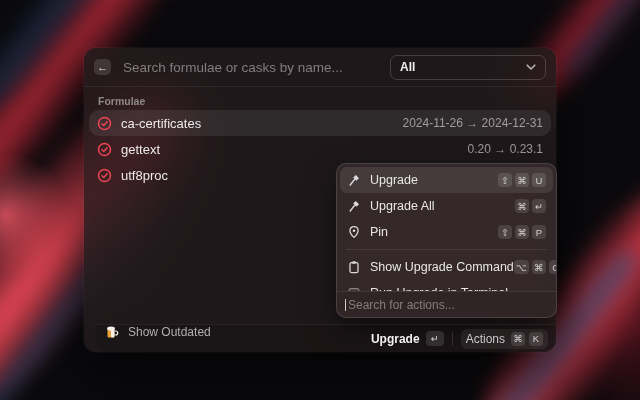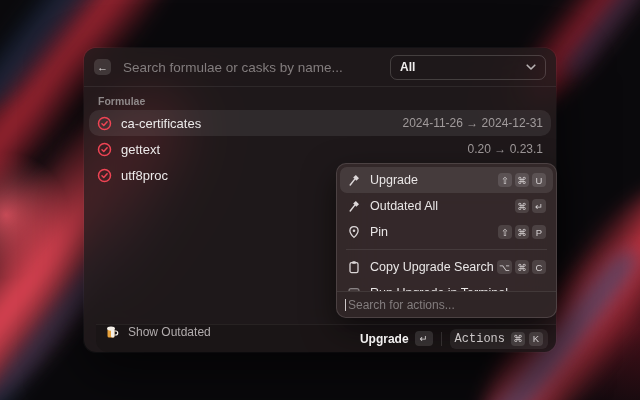--- a/index.html
+++ b/index.html
@@ -81,21 +81,21 @@
     border-top:1px solid rgba(255,255,255,.06);background:rgba(15,12,13,.25);
     display:flex;padding:0 8px;box-sizing:border-box;}
   .mug{width:15px;height:15px;margin:0 8px 0 1px;display:flex;}
   .footer-left-label{font-size:12px;color:#b2adae;}
   .footer-right{margin-left:auto;display:flex;align-items:center;}
   .primary-label{font-size:12px;font-weight:bold;color:#f2f0f0;margin-right:6px;}
   .key.wide{min-width:18px;height:15px;}
   .v-divider{width:1px;height:14px;background:rgba(255,255,255,.12);margin:0 8px;}
   .actions-group{display:flex;align-items:center;gap:4px;background:rgba(255,255,255,.07);
     border-radius:6px;padding:3px 5px;}
-  .actions-label{font-size:12px;font-weight:500;color:#ccc7c8;margin-right:2px;font-family:Liberation Mono, monospace;}
+  .actions-label{font-size:12px;font-weight:500;color:#ccc7c8;margin-right:2px;}
 </style>
 </head>
 <body>
 
 <div class="stage">
   <div class="wp">
     <div class="ribbon r1"></div>
     <div class="ribbon r2"></div>
     <div class="ribbon r3"></div>
     <div class="ribbon r4"></div>
@@ -175,21 +175,21 @@
           </span>
         </div>
 
         <div class="p-item">
           <span class="p-icon">
             <svg width="14" height="14" viewBox="0 0 14 14">
               <path d="M6.2 4.6 L8.8 2 L12 5.2 L9.4 7.8 Z" fill="#dcd7d8"></path>
               <path d="M7.6 6.4 L3.2 12" stroke="#dcd7d8" stroke-width="1.5" stroke-linecap="round"></path>
             </svg>
           </span>
-          <span class="p-label">Outdated All</span>
+          <span class="p-label">Upgrade All</span>
           <span class="keys">
             <span class="key">⌘</span>
             <span class="key">↵</span>
           </span>
         </div>
 
         <div class="p-item">
           <span class="p-icon">
             <svg width="14" height="14" viewBox="0 0 14 14">
               <path d="M7 1.6 C4.6 1.6 2.9 3.4 2.9 5.7 C2.9 8.5 7 12.4 7 12.4 C7 12.4 11.1 8.5 11.1 5.7 C11.1 3.4 9.4 1.6 7 1.6 Z" fill="none" stroke="#dcd7d8" stroke-width="1.3"></path>
@@ -206,21 +206,21 @@
 
         <div class="p-divider"></div>
 
         <div class="p-item">
           <span class="p-icon">
             <svg width="14" height="14" viewBox="0 0 14 14">
               <rect x="3" y="2.6" width="8" height="10" rx="1.6" fill="none" stroke="#dcd7d8" stroke-width="1.3"></rect>
               <rect x="5.2" y="1.2" width="3.6" height="2.6" rx="0.9" fill="#dcd7d8"></rect>
             </svg>
           </span>
-          <span class="p-label">Copy Upgrade Search</span>
+          <span class="p-label">Show Upgrade Command</span>
           <span class="keys">
             <span class="key">⌥</span>
             <span class="key">⌘</span>
             <span class="key">C</span>
           </span>
         </div>
 
         <div class="p-item">
           <span class="p-icon">
             <svg width="14" height="14" viewBox="0 0 14 14">

